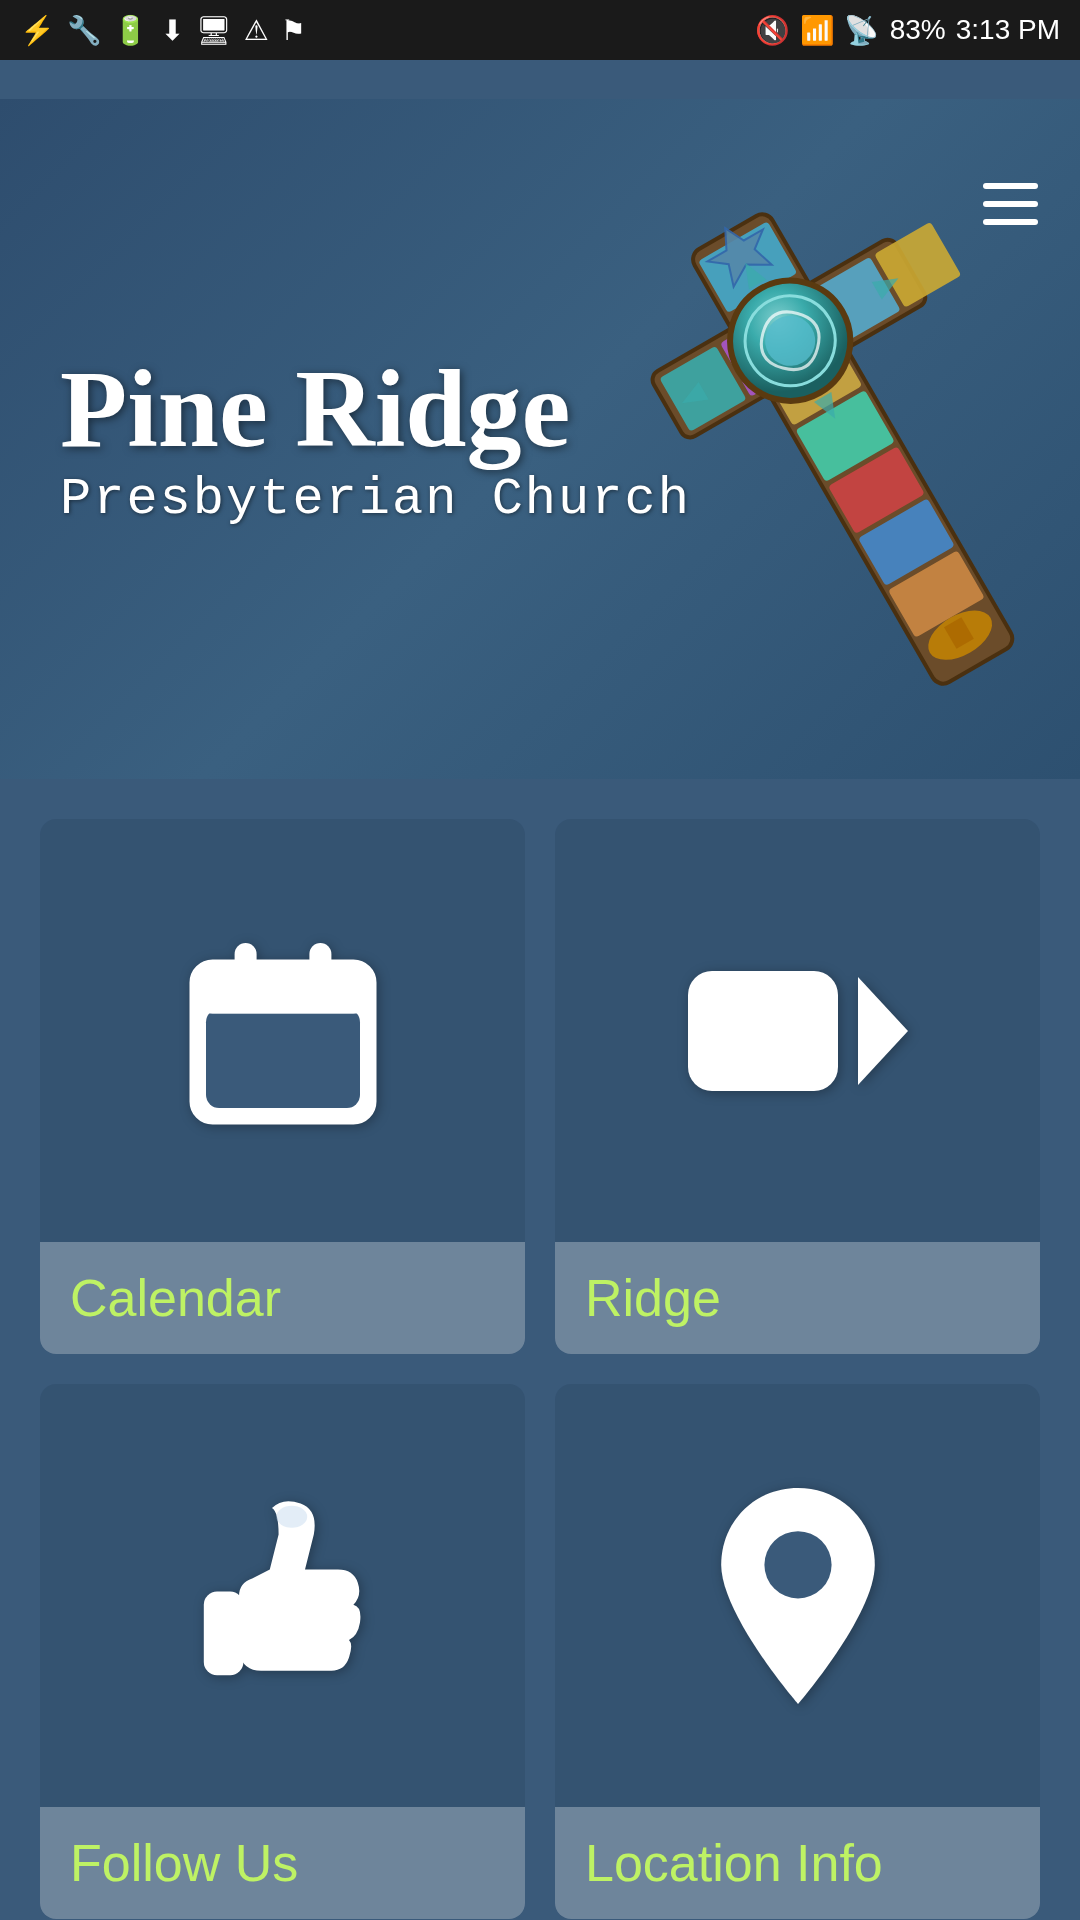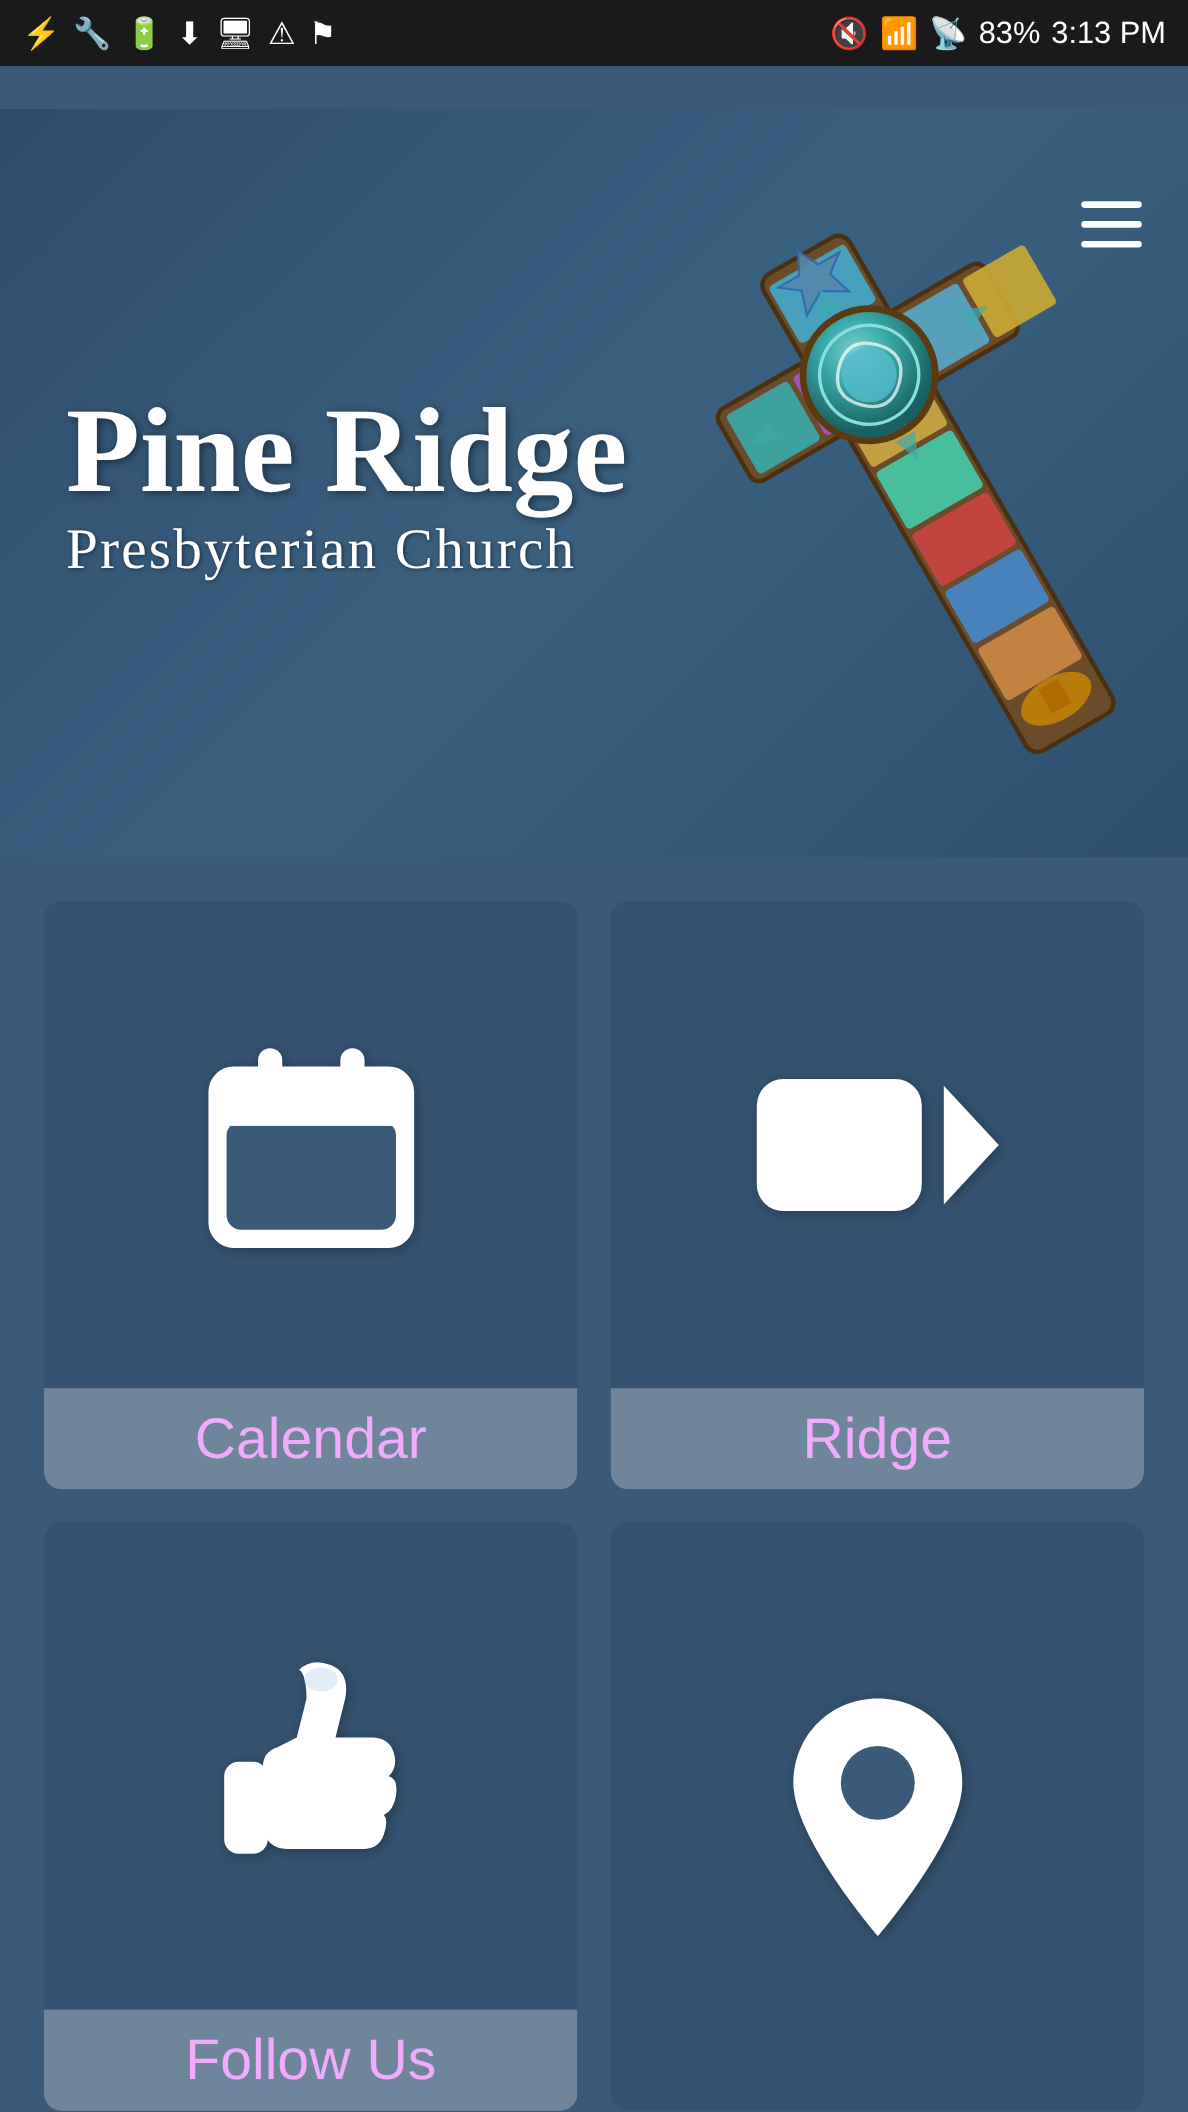--- a/index.html
+++ b/index.html
@@ -92,21 +92,21 @@
       font-size: 110px;
       font-weight: bold;
       font-family: Georgia, serif;
       text-shadow: 2px 2px 8px rgba(0,0,0,0.5);
       line-height: 1.1;
     }
 
     .logo-subtitle {
       font-size: 52px;
       font-weight: normal;
-      font-family: Liberation Serif, serif;
+      font-family: Liberation Mono, monospace;
       text-shadow: 1px 1px 4px rgba(0,0,0,0.5);
       letter-spacing: 2px;
     }
 
     
     .cross-container {
       position: absolute;
       right: -30px;
       top: 30px;
       width: 480px;
@@ -146,24 +146,24 @@
     }
 
     .icon-area svg {
       fill: white;
       filter: drop-shadow(2px 2px 6px rgba(0,0,0,0.3));
     }
 
     .label-area {
       width: 100%;
       background-color: rgba(130, 150, 170, 0.75);
-      padding: 16px 30px;
-      text-align: center;
+      padding: 26px 30px;
+      text-align: left;
       font-size: 52px;
-      color: #f0abfc;
+      color: #bef264;
       font-weight: 500;
     }
   </style>
 </head>
 <body>
 
 <div class="status-bar">
   <div class="status-left">
     <span>⚡</span>
     <span>🔧</span>
@@ -301,15 +301,16 @@
 
   <div class="grid-item">
     <div class="icon-area">
       <svg width="200" height="240" viewBox="0 0 80 100">
 
         <path d="M40,5 C22,5 8,19 8,37 C8,58 40,95 40,95 C40,95 72,58 72,37 C72,19 58,5 40,5Z" fill="white"></path>
 
         <circle cx="40" cy="37" r="14" fill="#3a5a7a"></circle>
       </svg>
     </div>
+    <div class="label-area">Location Info</div>
   </div>
 
 </div>
 
 </body></html>

